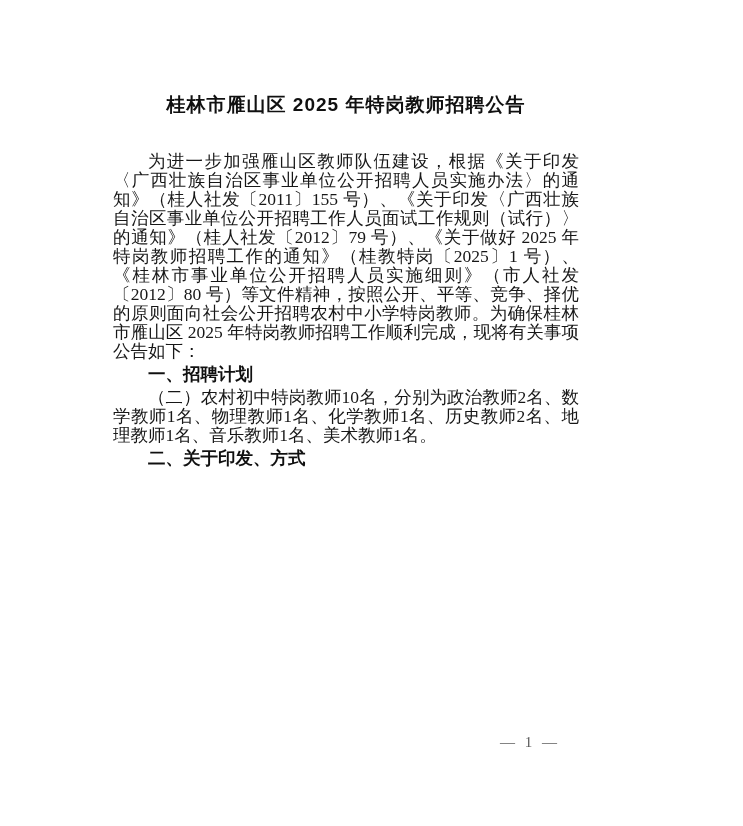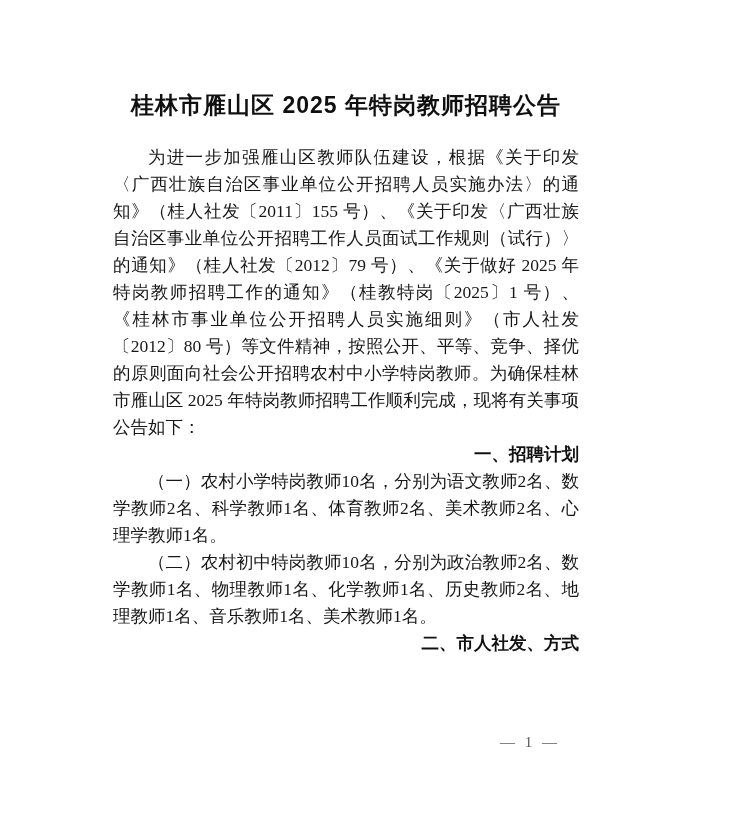--- a/index.html
+++ b/index.html
@@ -16,67 +16,65 @@
     color: #141414;
   }
   .page-content {
     position: absolute;
     left: 113px;
     top: 88px;
     width: 466px;
   }
   .doc-title {
     font-family: "Liberation Sans", sans-serif;
-    font-size: 23px;
+    font-size: 19px;
     font-weight: bold;
     line-height: 34px;
     text-align: center;
     letter-spacing: 1px;
-    margin: 0 0 22px 0;
+    margin: 0 0 30px 0;
     color: #101010;
   }
   .body-para {
     font-size: 17.5px;
-    line-height: 27px;
+    line-height: 19px;
     text-align: justify;
     text-indent: 2em;
     margin: 0;
     color: #171717;
   }
   .section-heading {
     font-family: "Liberation Sans", sans-serif;
     font-size: 17.5px;
     font-weight: bold;
     line-height: 27px;
     text-indent: 2em;
     margin: 0;
     color: #101010;
-    text-align: right;
   }
   .page-footer {
     position: absolute;
     left: 500px;
     top: 734px;
     font-size: 15px;
     letter-spacing: 3px;
     color: #5a5a5a;
   }
 </style>
 </head>
 <body>
 
 <div class="page-content">
   <h1 class="doc-title">桂林市雁山区 2025 年特岗教师招聘公告</h1>
 
   <p class="body-para">为进一步加强雁山区教师队伍建设，根据《关于印发〈广西壮族自治区事业单位公开招聘人员实施办法〉的通知》（桂人社发〔2011〕155 号）、《关于印发〈广西壮族自治区事业单位公开招聘工作人员面试工作规则（试行）〉的通知》（桂人社发〔2012〕79 号）、《关于做好 2025 年特岗教师招聘工作的通知》（桂教特岗〔2025〕1 号）、《桂林市事业单位公开招聘人员实施细则》（市人社发〔2012〕80 号）等文件精神，按照公开、平等、竞争、择优的原则面向社会公开招聘农村中小学特岗教师。为确保桂林市雁山区 2025 年特岗教师招聘工作顺利完成，现将有关事项公告如下：</p>
 
   <h2 class="section-heading">一、招聘计划</h2>
 
-  <p class="body-para">（一）农村小学特岗教师10名，分别为语文教师2名、数学教师2名、科学教师1名、体育教师2名、美术教师2名、心理学教师1名。</p>
 
   <p class="body-para">（二）农村初中特岗教师10名，分别为政治教师2名、数学教师1名、物理教师1名、化学教师1名、历史教师2名、地理教师1名、音乐教师1名、美术教师1名。</p>
 
-  <h2 class="section-heading">二、市人社发、方式</h2>
+  <h2 class="section-heading">二、关于印发、方式</h2>
 
 
 </div>
 
 <div class="page-footer">— 1 —</div>
 
 </body></html>

